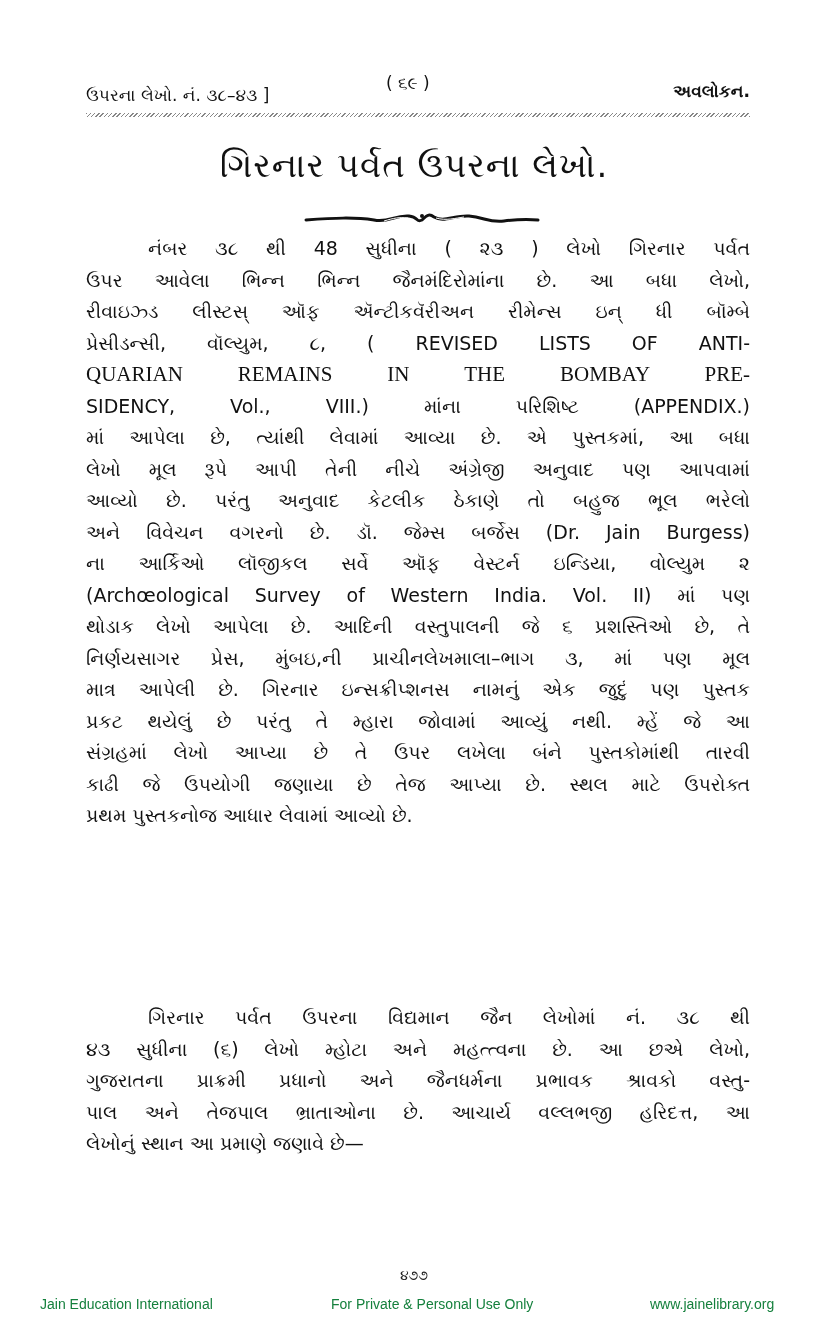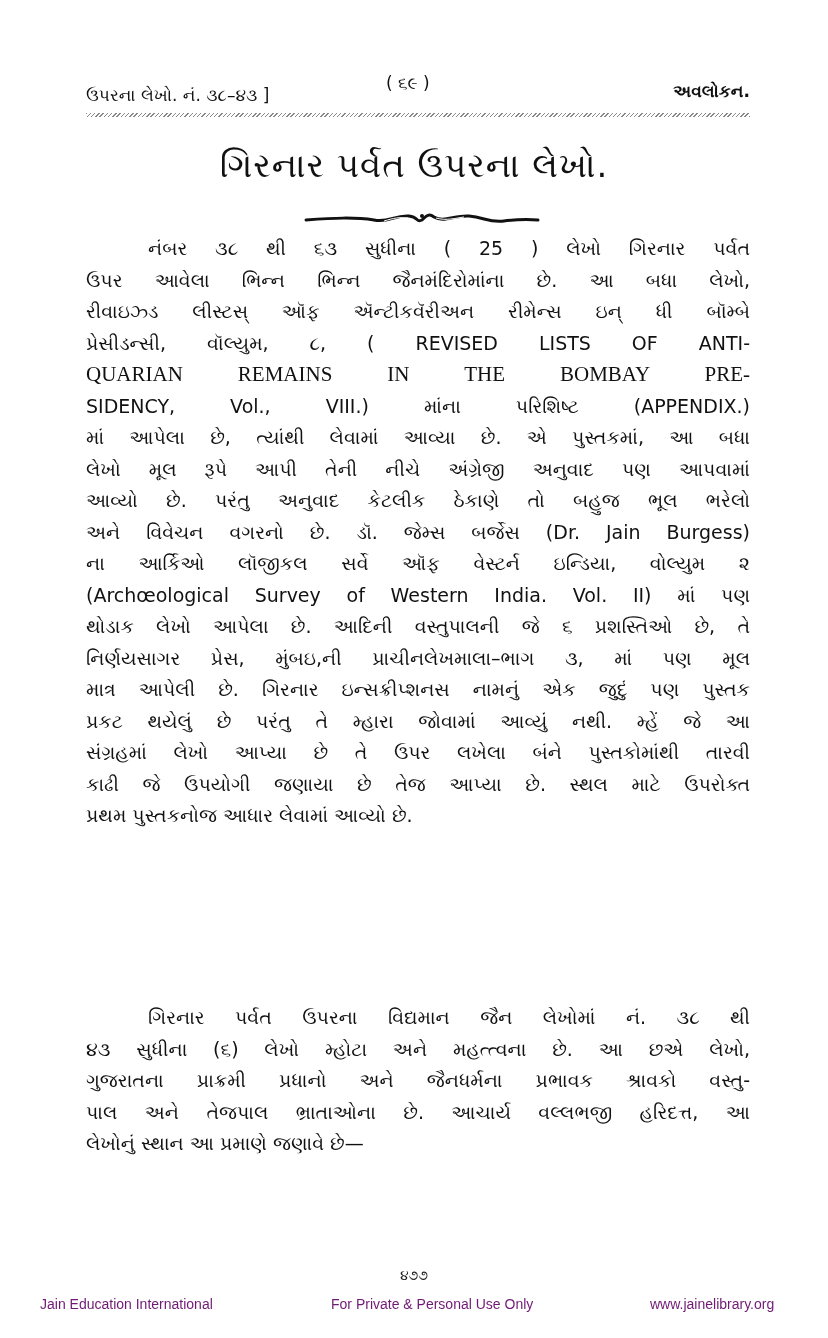--- a/index.html
+++ b/index.html
@@ -117,21 +117,21 @@
       top: 1267px;
       text-align: center;
       font-size: 14px;
       color: #222;
     }
     .footer {
       position: absolute;
       top: 1296px;
       font-family: "Liberation Sans", sans-serif;
       font-size: 14px;
-      color: #701a75;
+      color: #15803d;
       white-space: nowrap;
       text-align: center;
     }
     .footer.f-left { left: 40px; }
     .footer.f-mid { left: 331px; }
     .footer.f-right { left: 650px; }
     .latin { font-family: "Liberation Serif", serif; font-size: 21px; }
   </style>
 </head>
 <body>
@@ -147,21 +147,21 @@
 
   <div class="title">ગિરનાર પર્વત ઉપરના લેખો.</div>
 
   <svg class="ornament" viewBox="0 0 236 14" preserveAspectRatio="none">
     <path d="M2 8 C 30 6, 50 5, 70 8 C 85 11, 90 3, 105 4 C 115 5, 112 11, 118 8 C 124 2, 126 2, 130 5 C 140 11, 150 3, 165 4 C 180 5, 185 11, 200 9 C 215 7, 225 7, 234 8" fill="none" stroke="#111" stroke-width="3" stroke-linecap="round"></path>
     <path d="M80 9 C 90 6, 95 5, 104 6 M132 6 C 142 9, 152 6, 160 5" fill="none" stroke="#fff" stroke-width="1"></path>
     <circle cx="118" cy="4" r="2" fill="#111"></circle>
   </svg>
 
   <div class="body-text para-1">
-    <span class="line indent">નંબર ૩૮ થી ૬૩ સુધીના ( 25 ) લેખો ગિરનાર પર્વત</span>
+    <span class="line indent">નંબર ૩૮ થી 48 સુધીના ( ૨૩ ) લેખો ગિરનાર પર્વત</span>
     <span class="line">ઉપર આવેલા ભિન્ન ભિન્ન જૈનમંદિરોમાંના છે. આ બધા લેખો,</span>
     <span class="line">રીવાઇઝ્ડ લીસ્ટસ્ ઑફ ઍન્ટીકવૅરીઅન રીમેન્સ ઇન્ ધી બૉમ્બે</span>
     <span class="line">પ્રેસીડન્સી, વૉલ્યુમ, ૮, ( REVISED LISTS OF ANTI-</span>
     <span class="line latin">QUARIAN REMAINS IN THE BOMBAY PRE-</span>
     <span class="line">SIDENCY, Vol., VIII.) માંના પરિશિષ્ટ (APPENDIX.)</span>
     <span class="line">માં આપેલા છે, ત્યાંથી લેવામાં આવ્યા છે. એ પુસ્તકમાં, આ બધા</span>
     <span class="line">લેખો મૂલ રૂપે આપી તેની નીચે અંગ્રેજી અનુવાદ પણ આપવામાં</span>
     <span class="line">આવ્યો છે. પરંતુ અનુવાદ કેટલીક ઠેકાણે તો બહુજ ભૂલ ભરેલો</span>
     <span class="line">અને વિવેચન વગરનો છે. ડૉ. જેમ્સ બર્જેસ (Dr. Jain Burgess)</span>
     <span class="line">ના આર્કિઓ લૉજીકલ સર્વે ઑફ વેસ્ટર્ન ઇન્ડિયા, વોલ્યુમ ૨</span>

